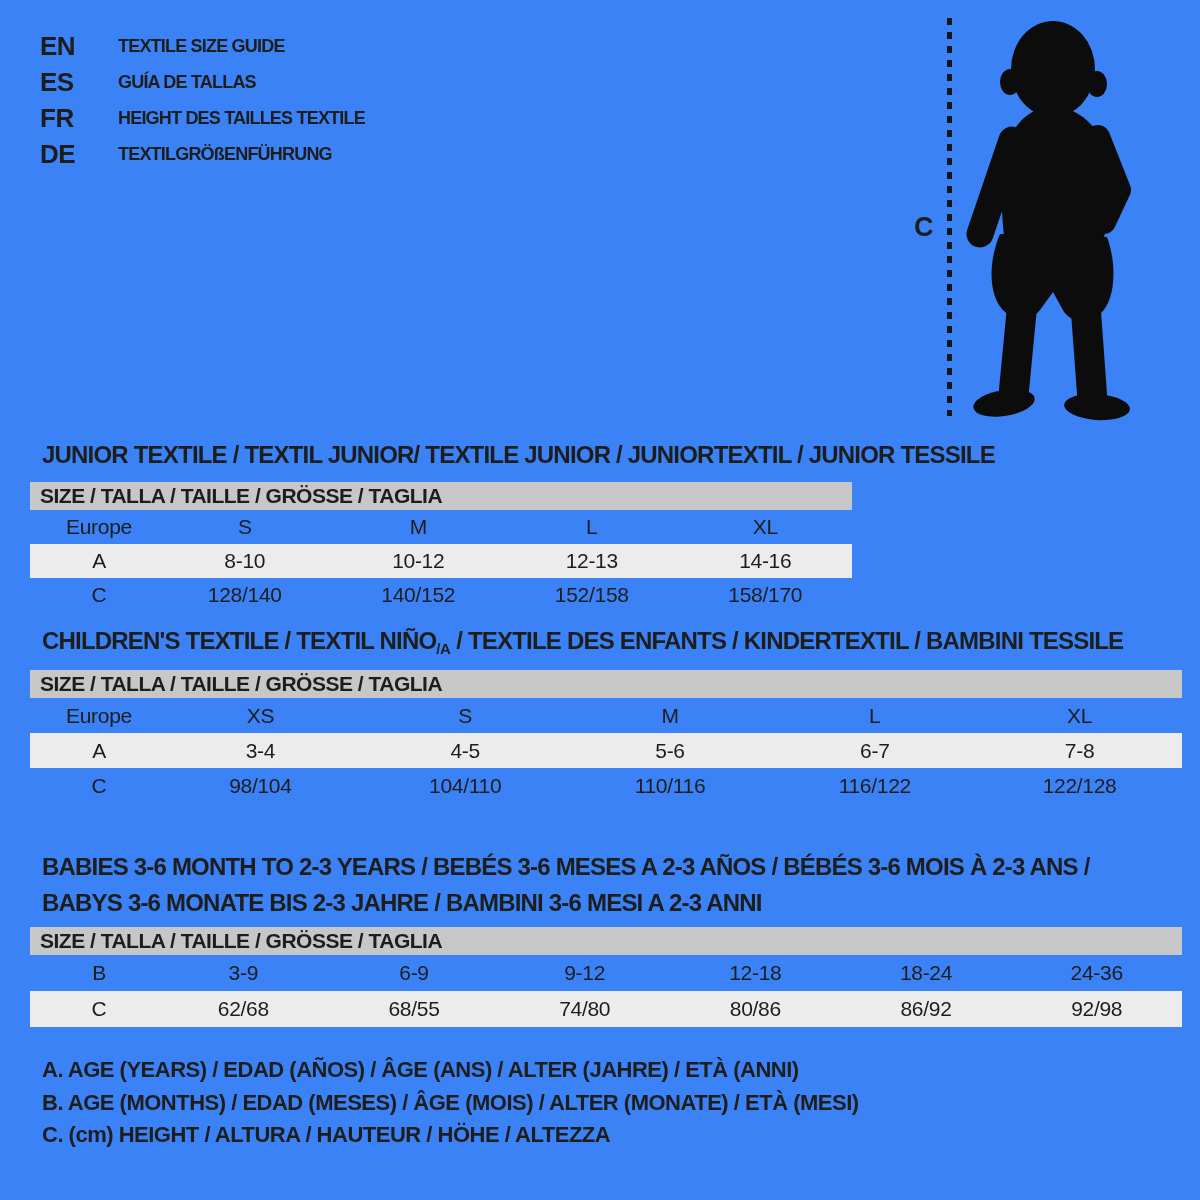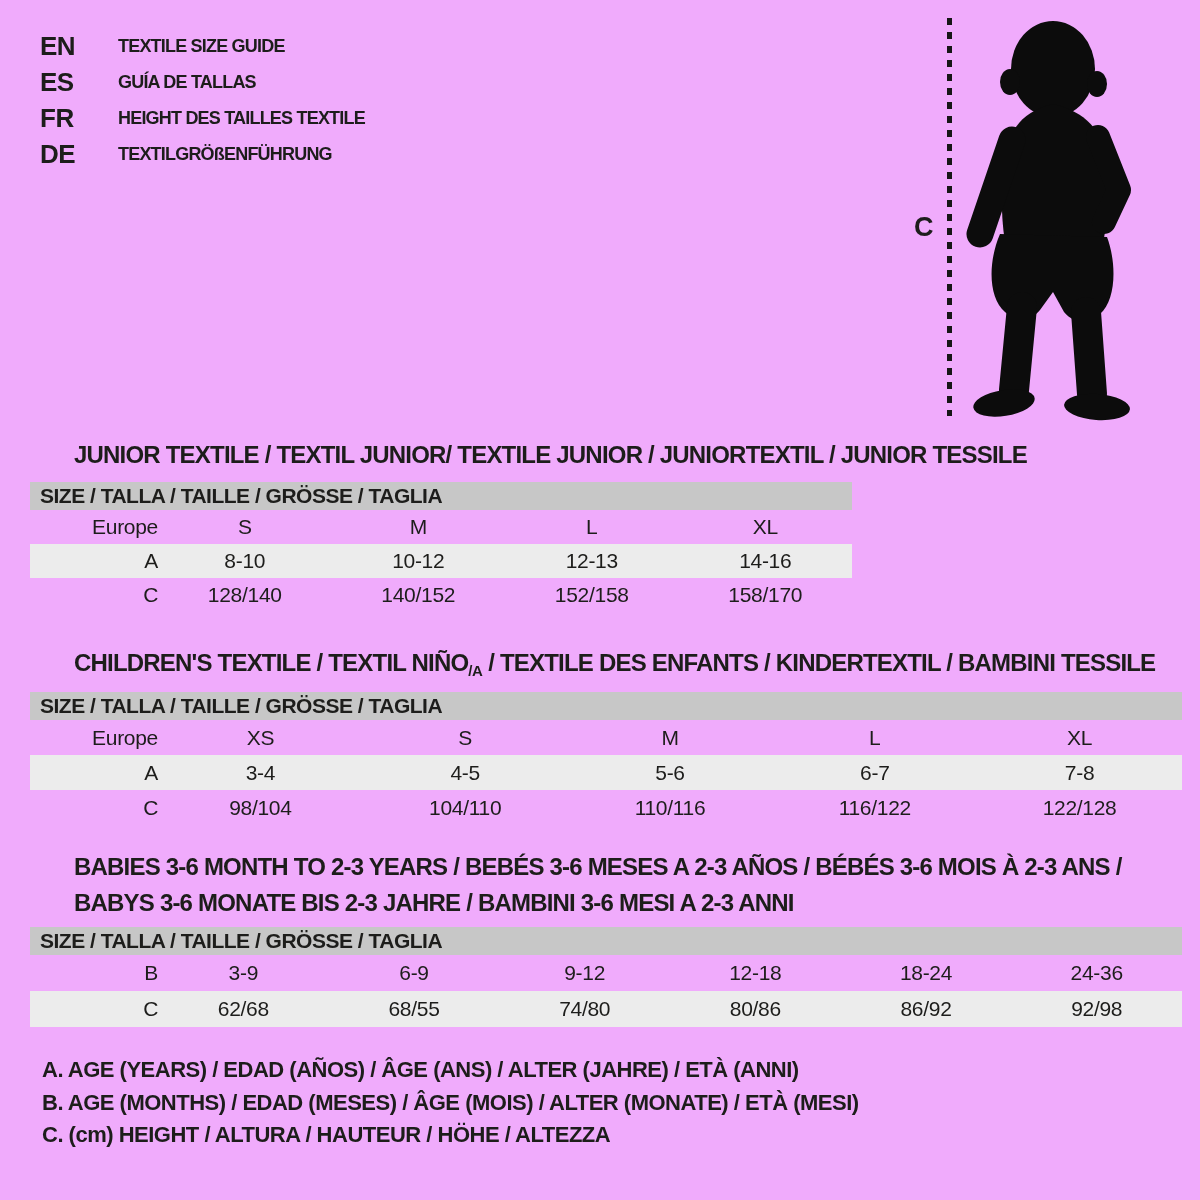--- a/index.html
+++ b/index.html
@@ -1,20 +1,20 @@
 <!DOCTYPE html>
 <html><head>
 <meta charset="utf-8">
 <style>
   html, body { margin: 0; padding: 0; background: #ffffff; }
   .page {
     position: relative;
     width: 1200px;
     height: 1200px;
-    background: #f0abfc;
+    background: #3b82f6;
     font-family: "Liberation Sans", "DejaVu Sans", sans-serif;
     color: #1d1d1b;
     overflow: hidden;
   }
 
   
   .langs { position: absolute; left: 40px; top: 28px; }
   .lang-row { display: flex; height: 36px; align-items: center; }
   .lang-code {
     width: 78px; font-weight: bold; font-size: 26px; letter-spacing: -0.5px;
@@ -32,40 +32,40 @@
     font-size: 27px; font-weight: bold;
   }
   .toddler { position: absolute; left: 960px; top: 12px; }
 
   
   .sec { position: absolute; left: 30px; }
   .sec-title {
     margin: 0 0 0 12px; font-size: 24px; font-weight: bold;
     letter-spacing: -0.8px; line-height: 36px;
   }
-  .title-line { white-space: nowrap; margin-left: 32px; }
+  .title-line { white-space: nowrap; }
   .title-line .sub {
     font-size: 15px; vertical-align: baseline;
     position: relative; top: 5px; letter-spacing: -0.5px;
   }
   .tbl { width: 100%; }
   .tbl-head {
     height: 28px; line-height: 28px; background: #c7c7c7;
     font-weight: bold; font-size: 21px; letter-spacing: -0.5px;
     padding-left: 10px; box-sizing: border-box;
   }
   .row { display: grid; align-items: center; }
   .row.alt { background: #ececec; }
   .cell { text-align: center; font-size: 21px; letter-spacing: -0.3px; }
-  .cell.label { text-align: right; padding-left: 10px; }
+  .cell.label { text-align: center; padding-left: 10px; }
 
   .sec-junior   { top: 437px; width: 822px; }
   .sec-junior   .tbl { margin-top: 9px; }
   .sec-junior   .row { height: 34px; }
-  .sec-children { top: 645px; width: 1152px; }
+  .sec-children { top: 623px; width: 1152px; }
   .sec-children .tbl { margin-top: 8px; }
   .sec-children .row { height: 35px; }
   .sec-babies   { top: 849px; width: 1152px; }
   .sec-babies   .tbl { margin-top: 6px; }
   .sec-babies   .row { height: 36px; }
 
   
   .legend { position: absolute; left: 42px; top: 1054px; }
   .legend-line {
     font-size: 22px; font-weight: bold; letter-spacing: -0.5px; line-height: 32.5px;

